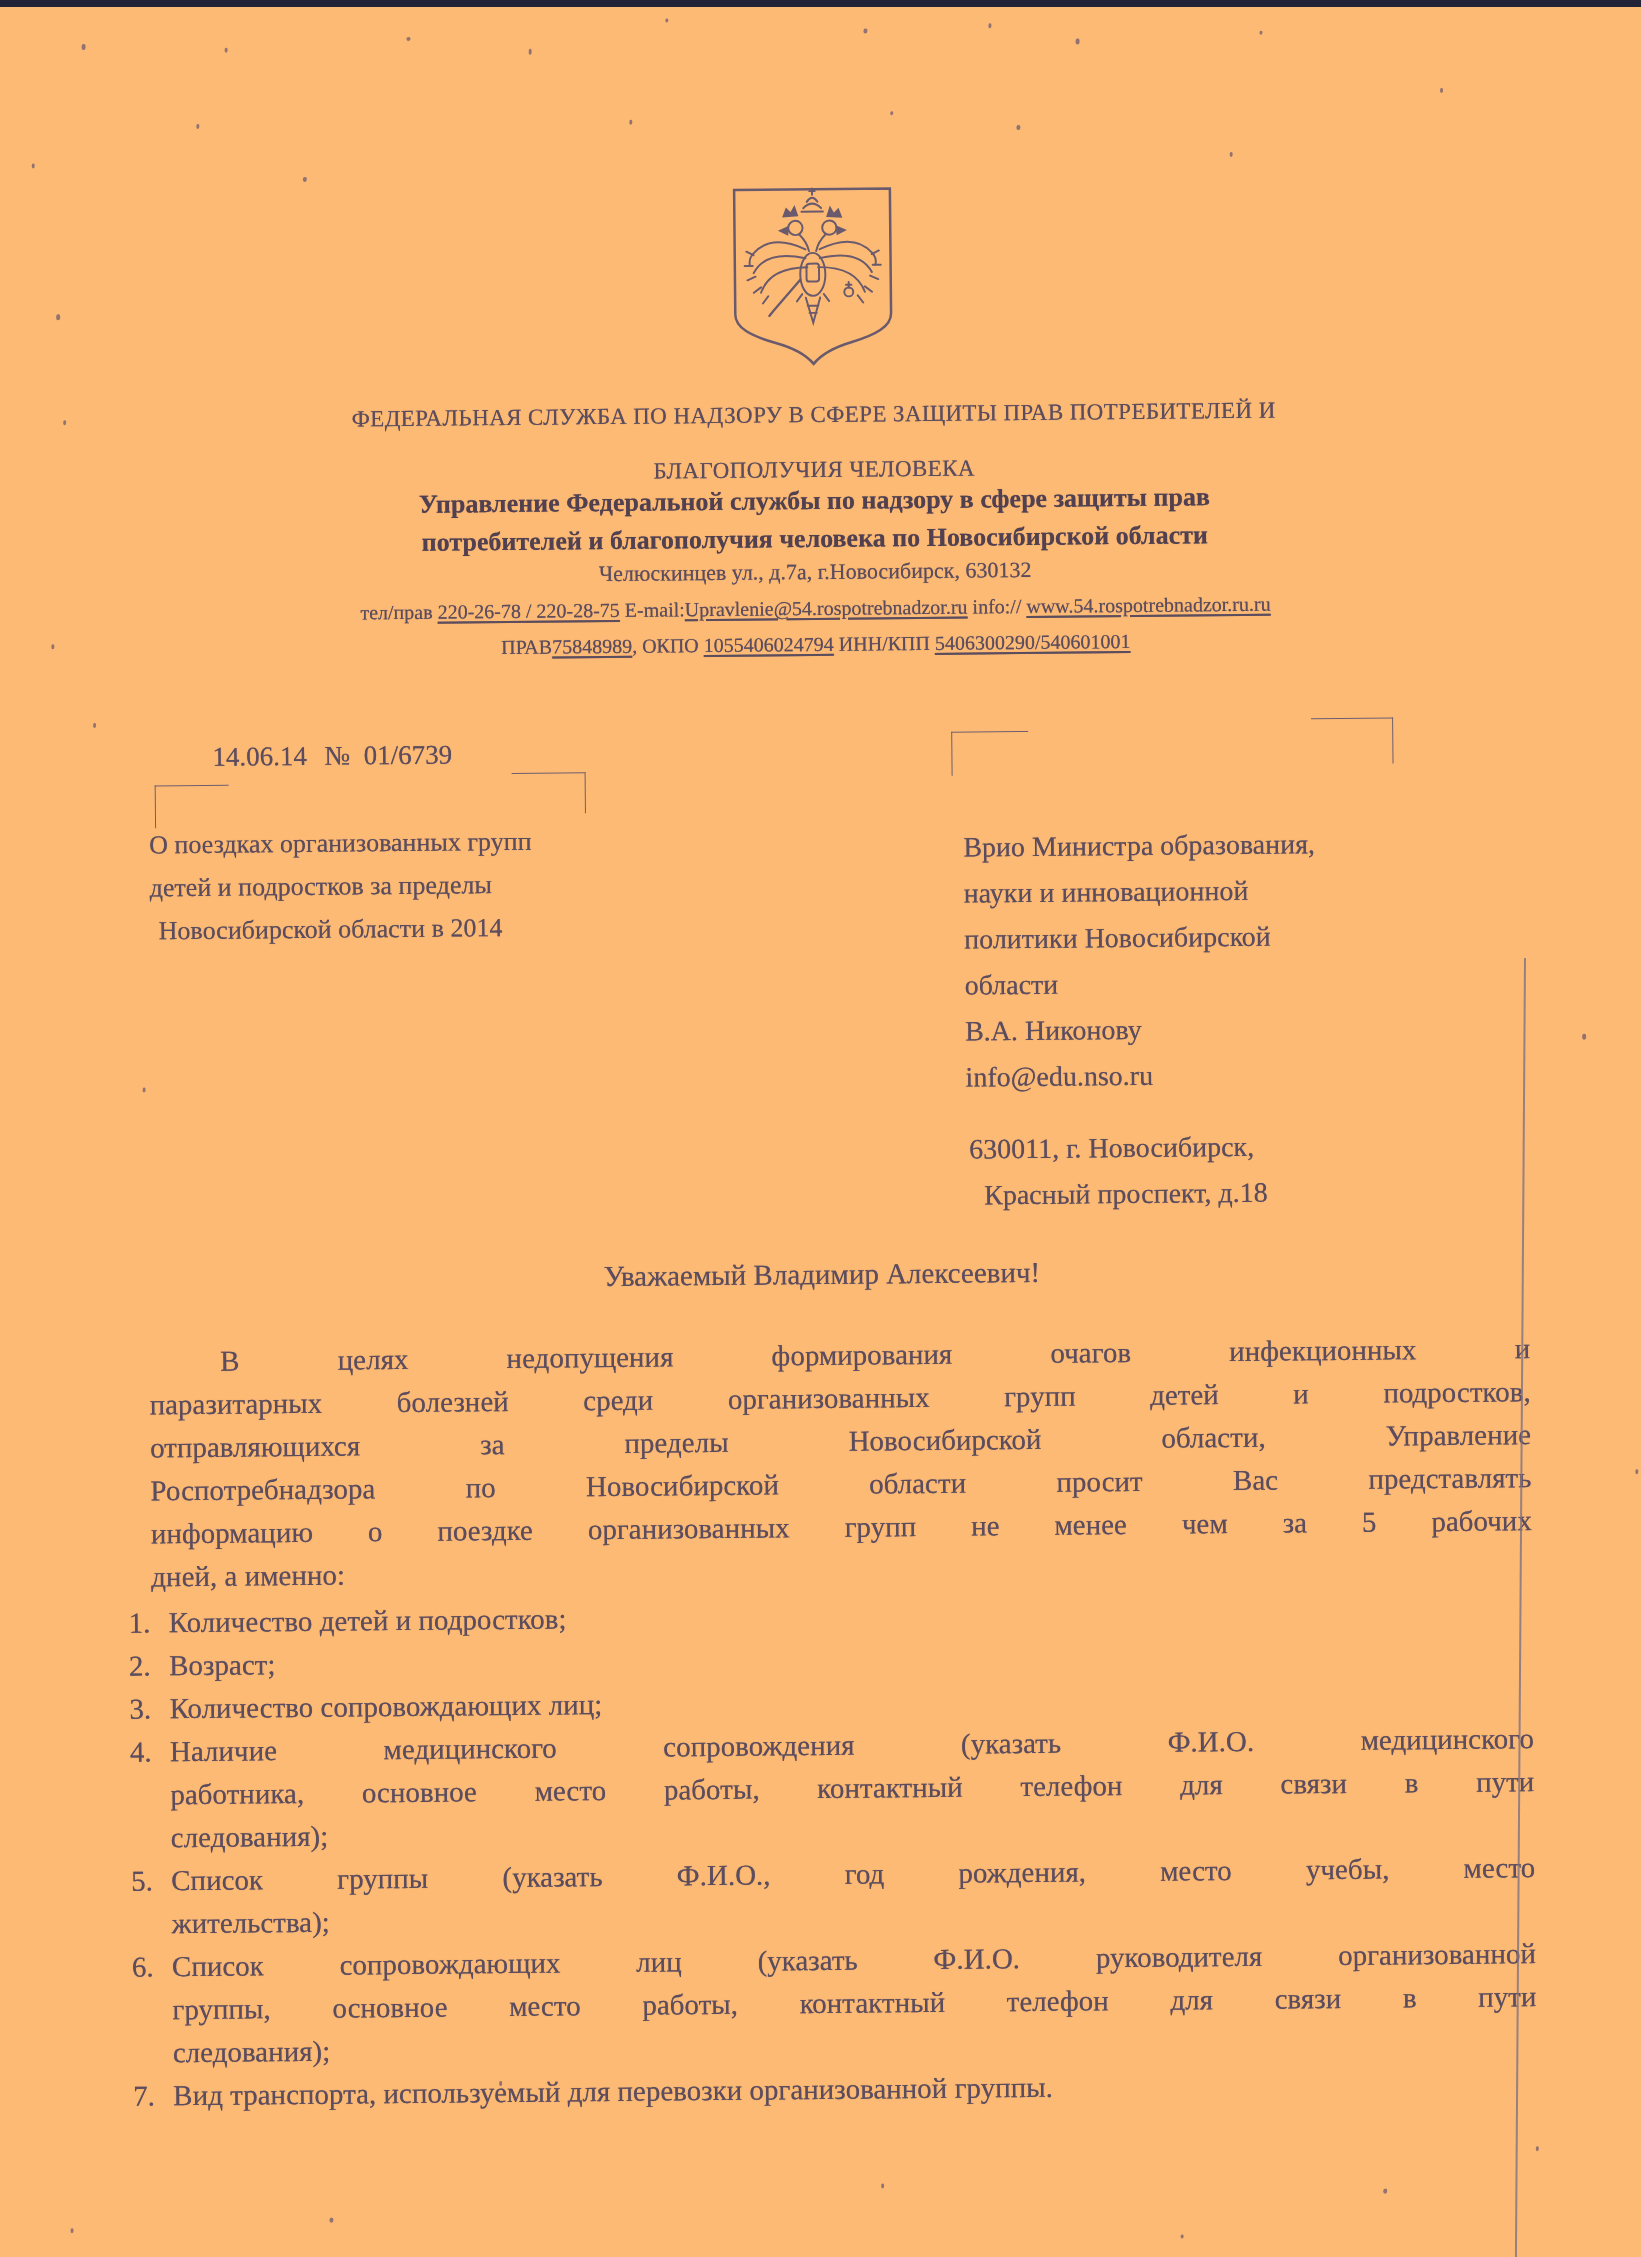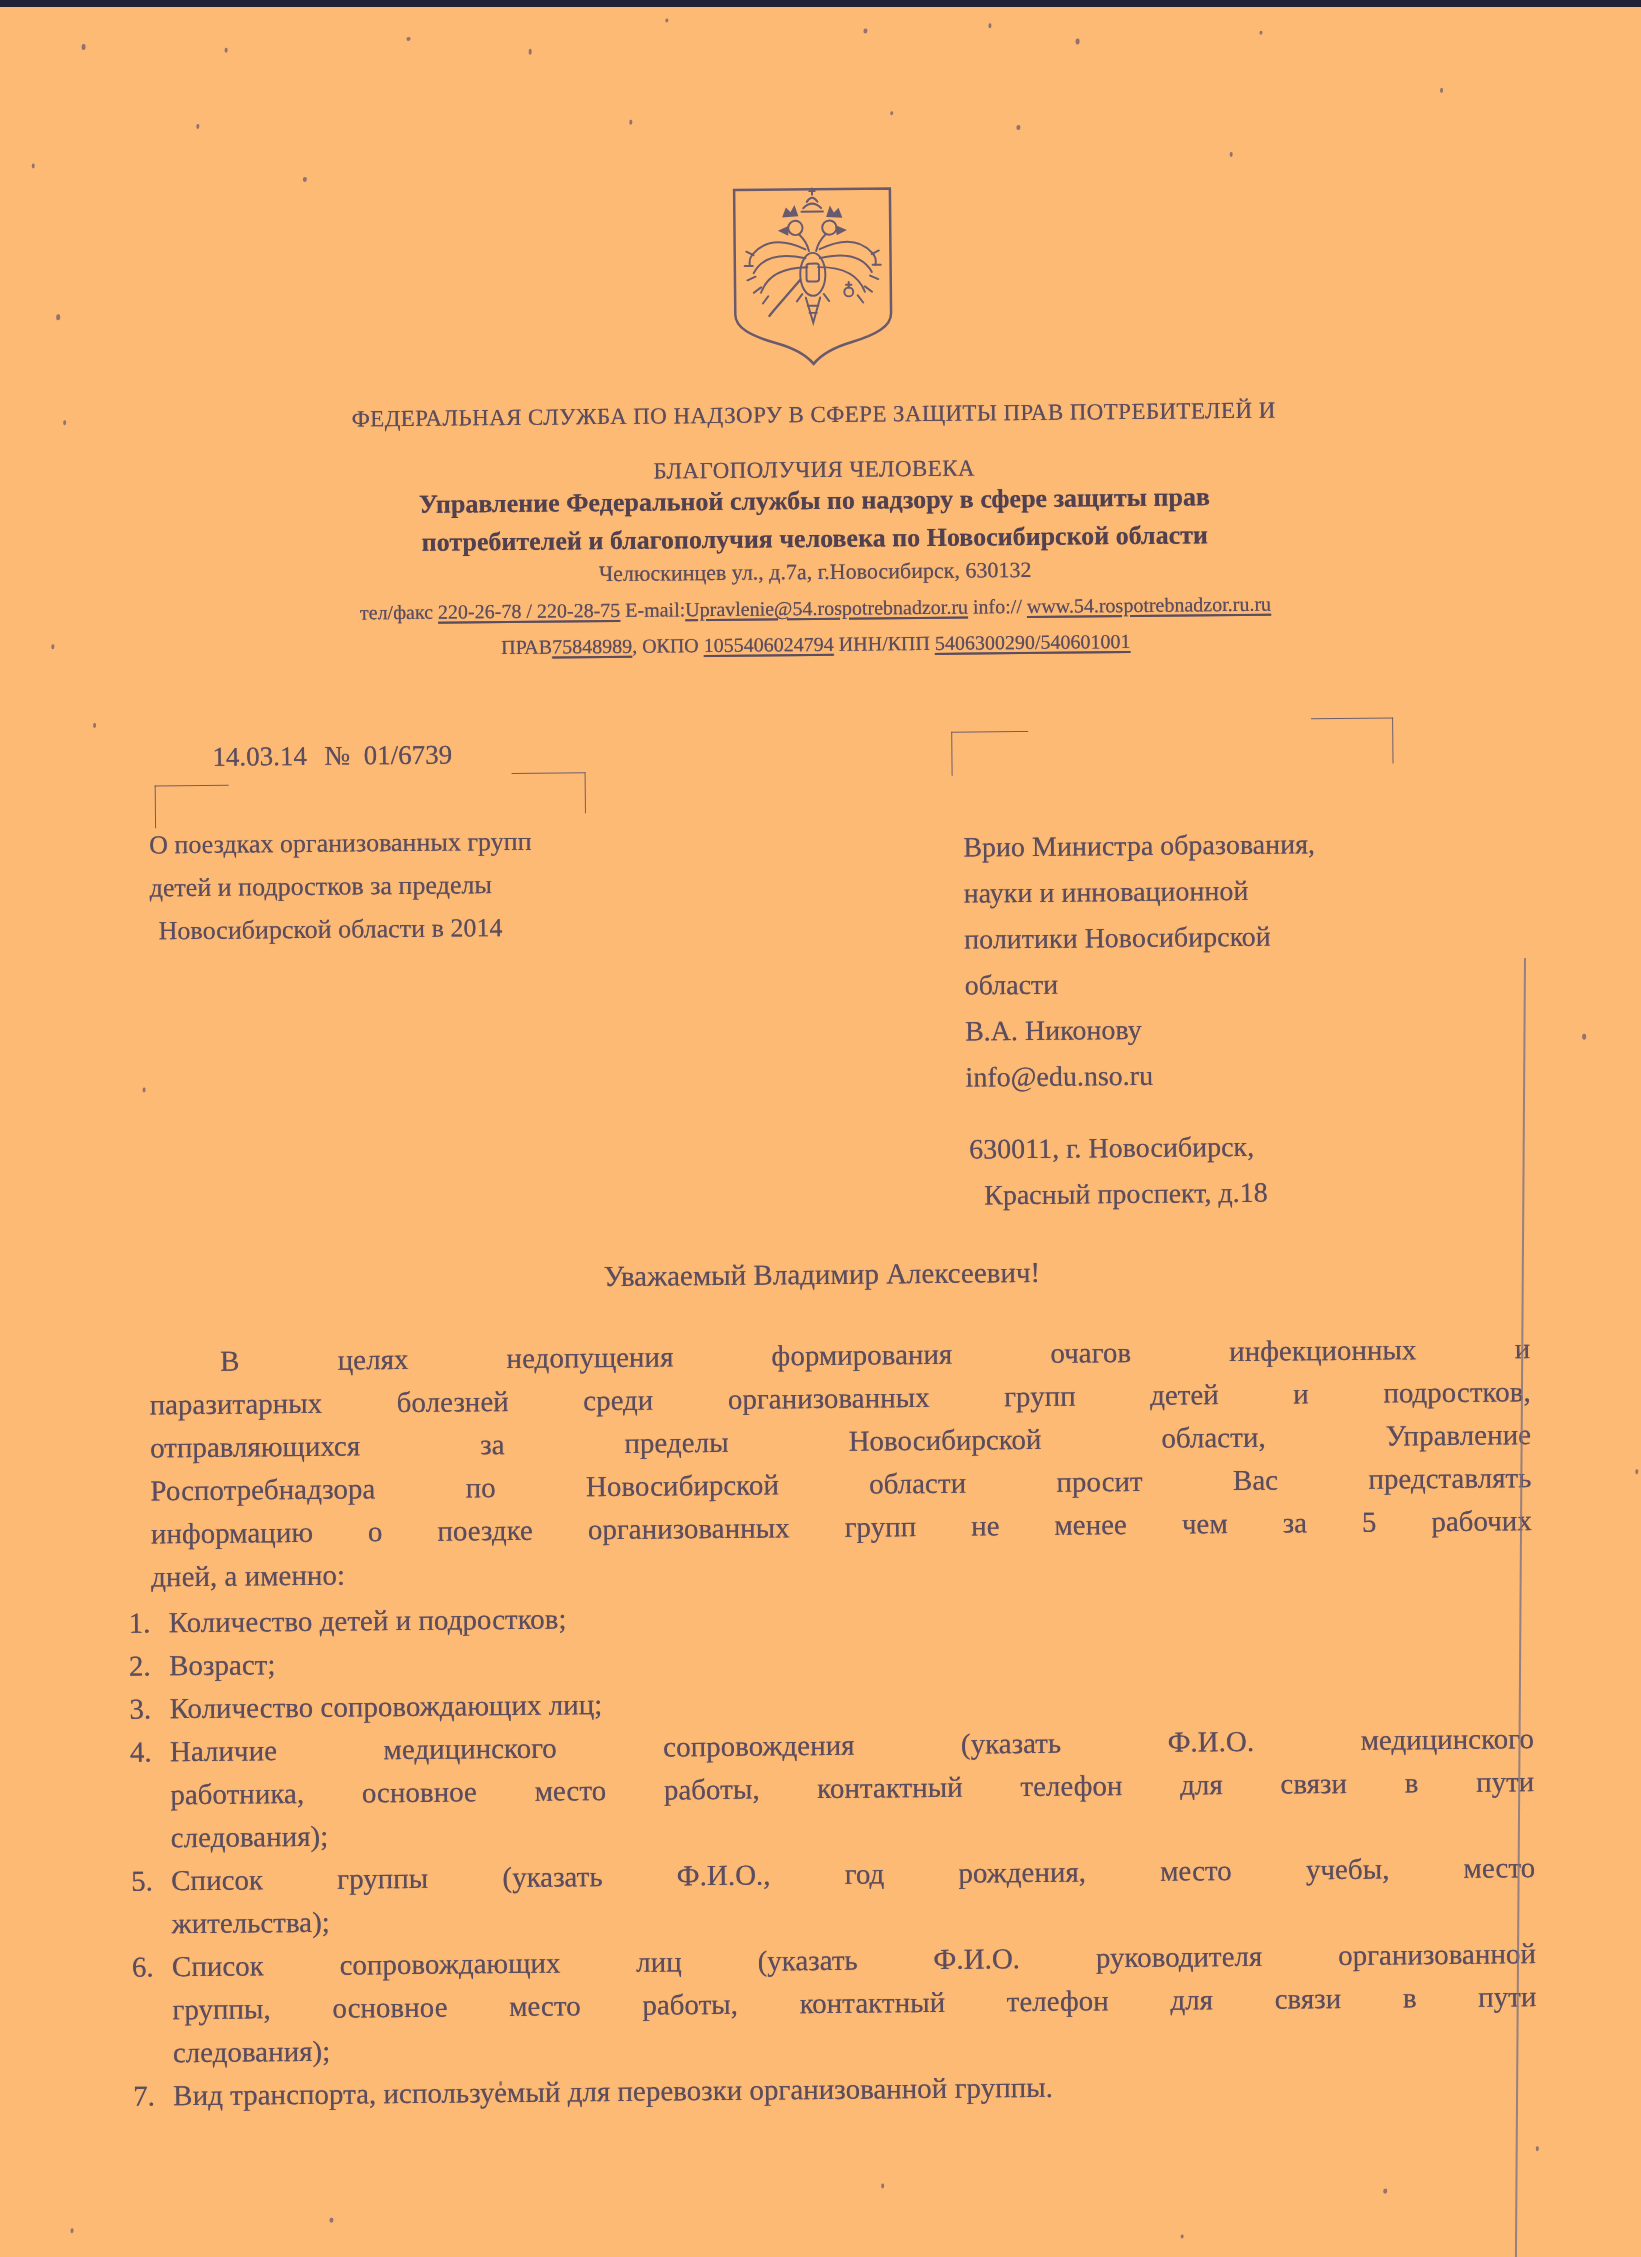--- a/index.html
+++ b/index.html
@@ -82,24 +82,24 @@
 
     <div class="center svc">
       <div>ФЕДЕРАЛЬНАЯ СЛУЖБА ПО НАДЗОРУ В СФЕРЕ ЗАЩИТЫ ПРАВ ПОТРЕБИТЕЛЕЙ И</div>
       <div>БЛАГОПОЛУЧИЯ ЧЕЛОВЕКА</div>
     </div>
     <div class="center dept">
       <div>Управление Федеральной службы по надзору в сфере защиты прав</div>
       <div>потребителей и благополучия человека по Новосибирской области</div>
     </div>
     <div class="center addr-line">Челюскинцев ул., д.7а, г.Новосибирск, 630132</div>
-    <div class="center contact-line"><span>тел/факс </span><span class="u">220-26-78 / 220-28-75</span><span>  E-mail:</span><span class="u">Upravlenie@54.rospotrebnadzor.ru</span><span>  info:// </span><span class="u">www.54.rospotrebnadzor.ru.ru</span></div>
+    <div class="center contact-line"><span>тел/прав </span><span class="u">220-26-78 / 220-28-75</span><span>  E-mail:</span><span class="u">Upravlenie@54.rospotrebnadzor.ru</span><span>  info:// </span><span class="u">www.54.rospotrebnadzor.ru.ru</span></div>
     <div class="center registry-line"><span>ПРАВ</span><span class="u">75848989</span><span>, </span><span>ОКПО </span><span class="u">1055406024794</span><span>  ИНН/КПП  </span><span class="u">5406300290/540601001</span></div>
 
-    <div class="ref"><span>14.03.14</span><span class="no">№</span><span>01/6739</span></div>
+    <div class="ref"><span>14.06.14</span><span class="no">№</span><span>01/6739</span></div>
 
     <div class="bk bk1"></div>
     <div class="bk bk2"></div>
     <div class="bk bk3"></div>
     <div class="bk bk4"></div>
 
     <div class="subject">
       <div>О поездках  организованных групп</div>
       <div>детей и подростков за пределы</div>
       <div class="l3">Новосибирской области в 2014</div>

